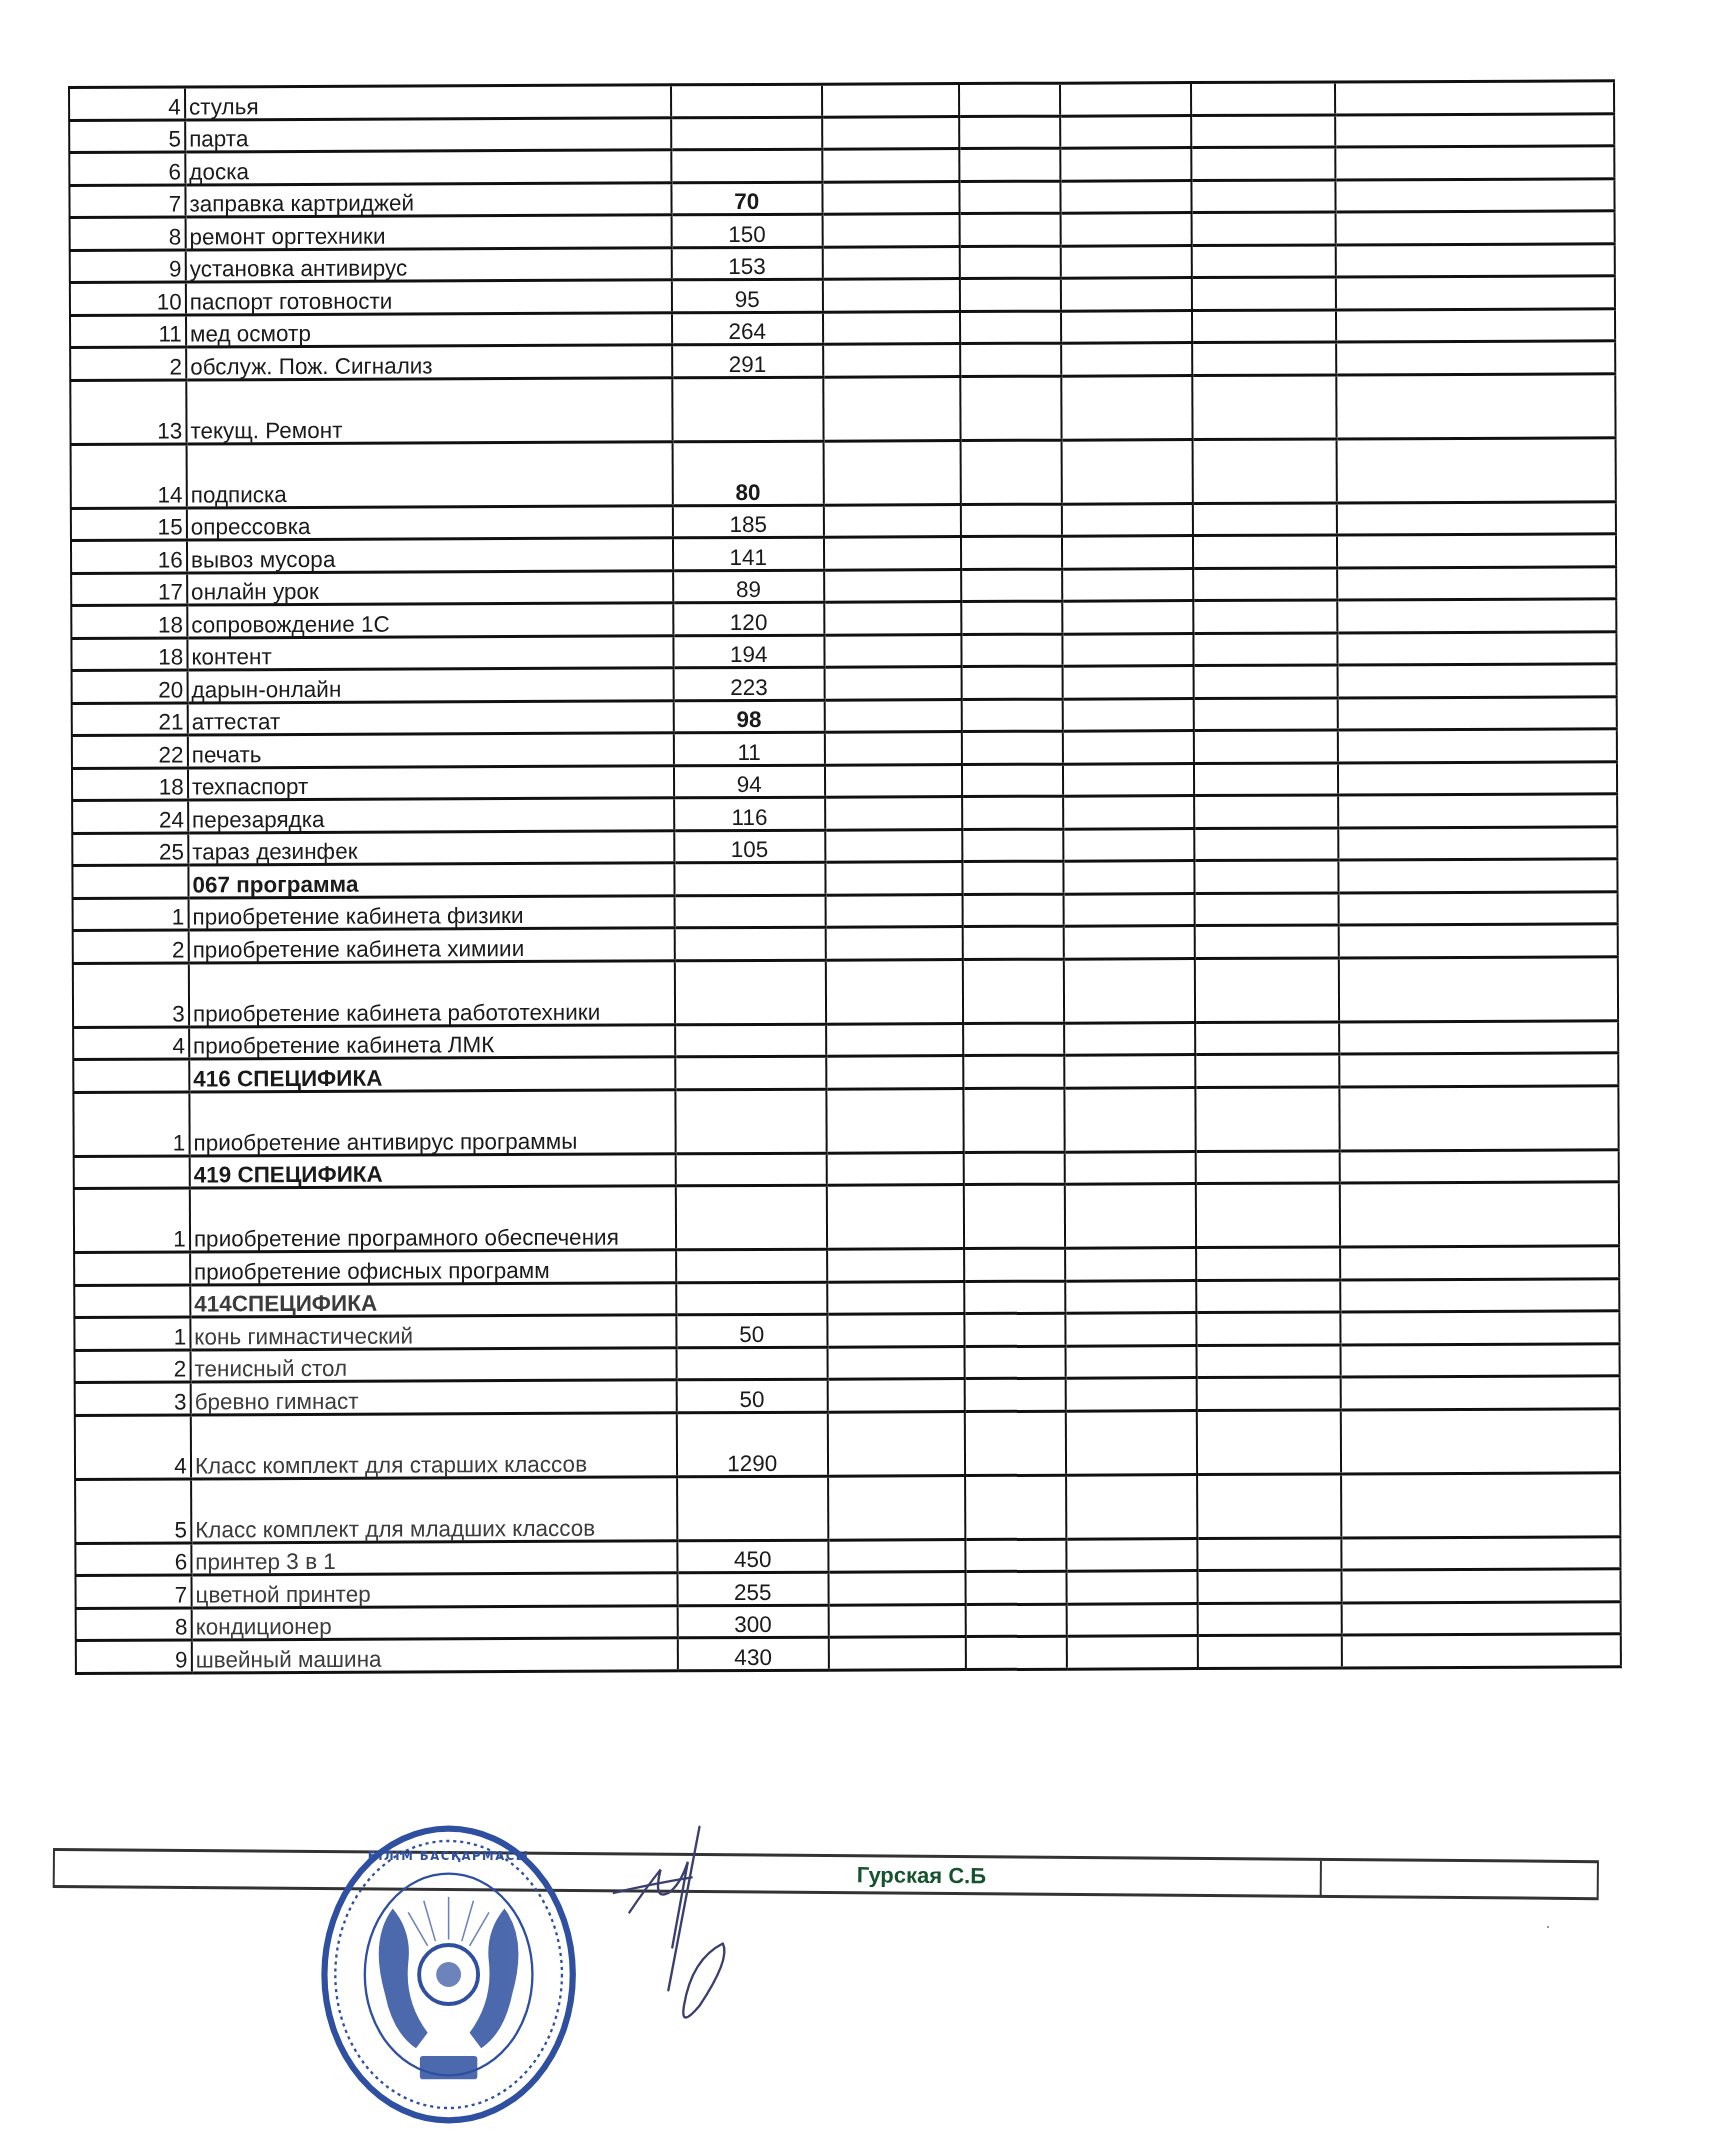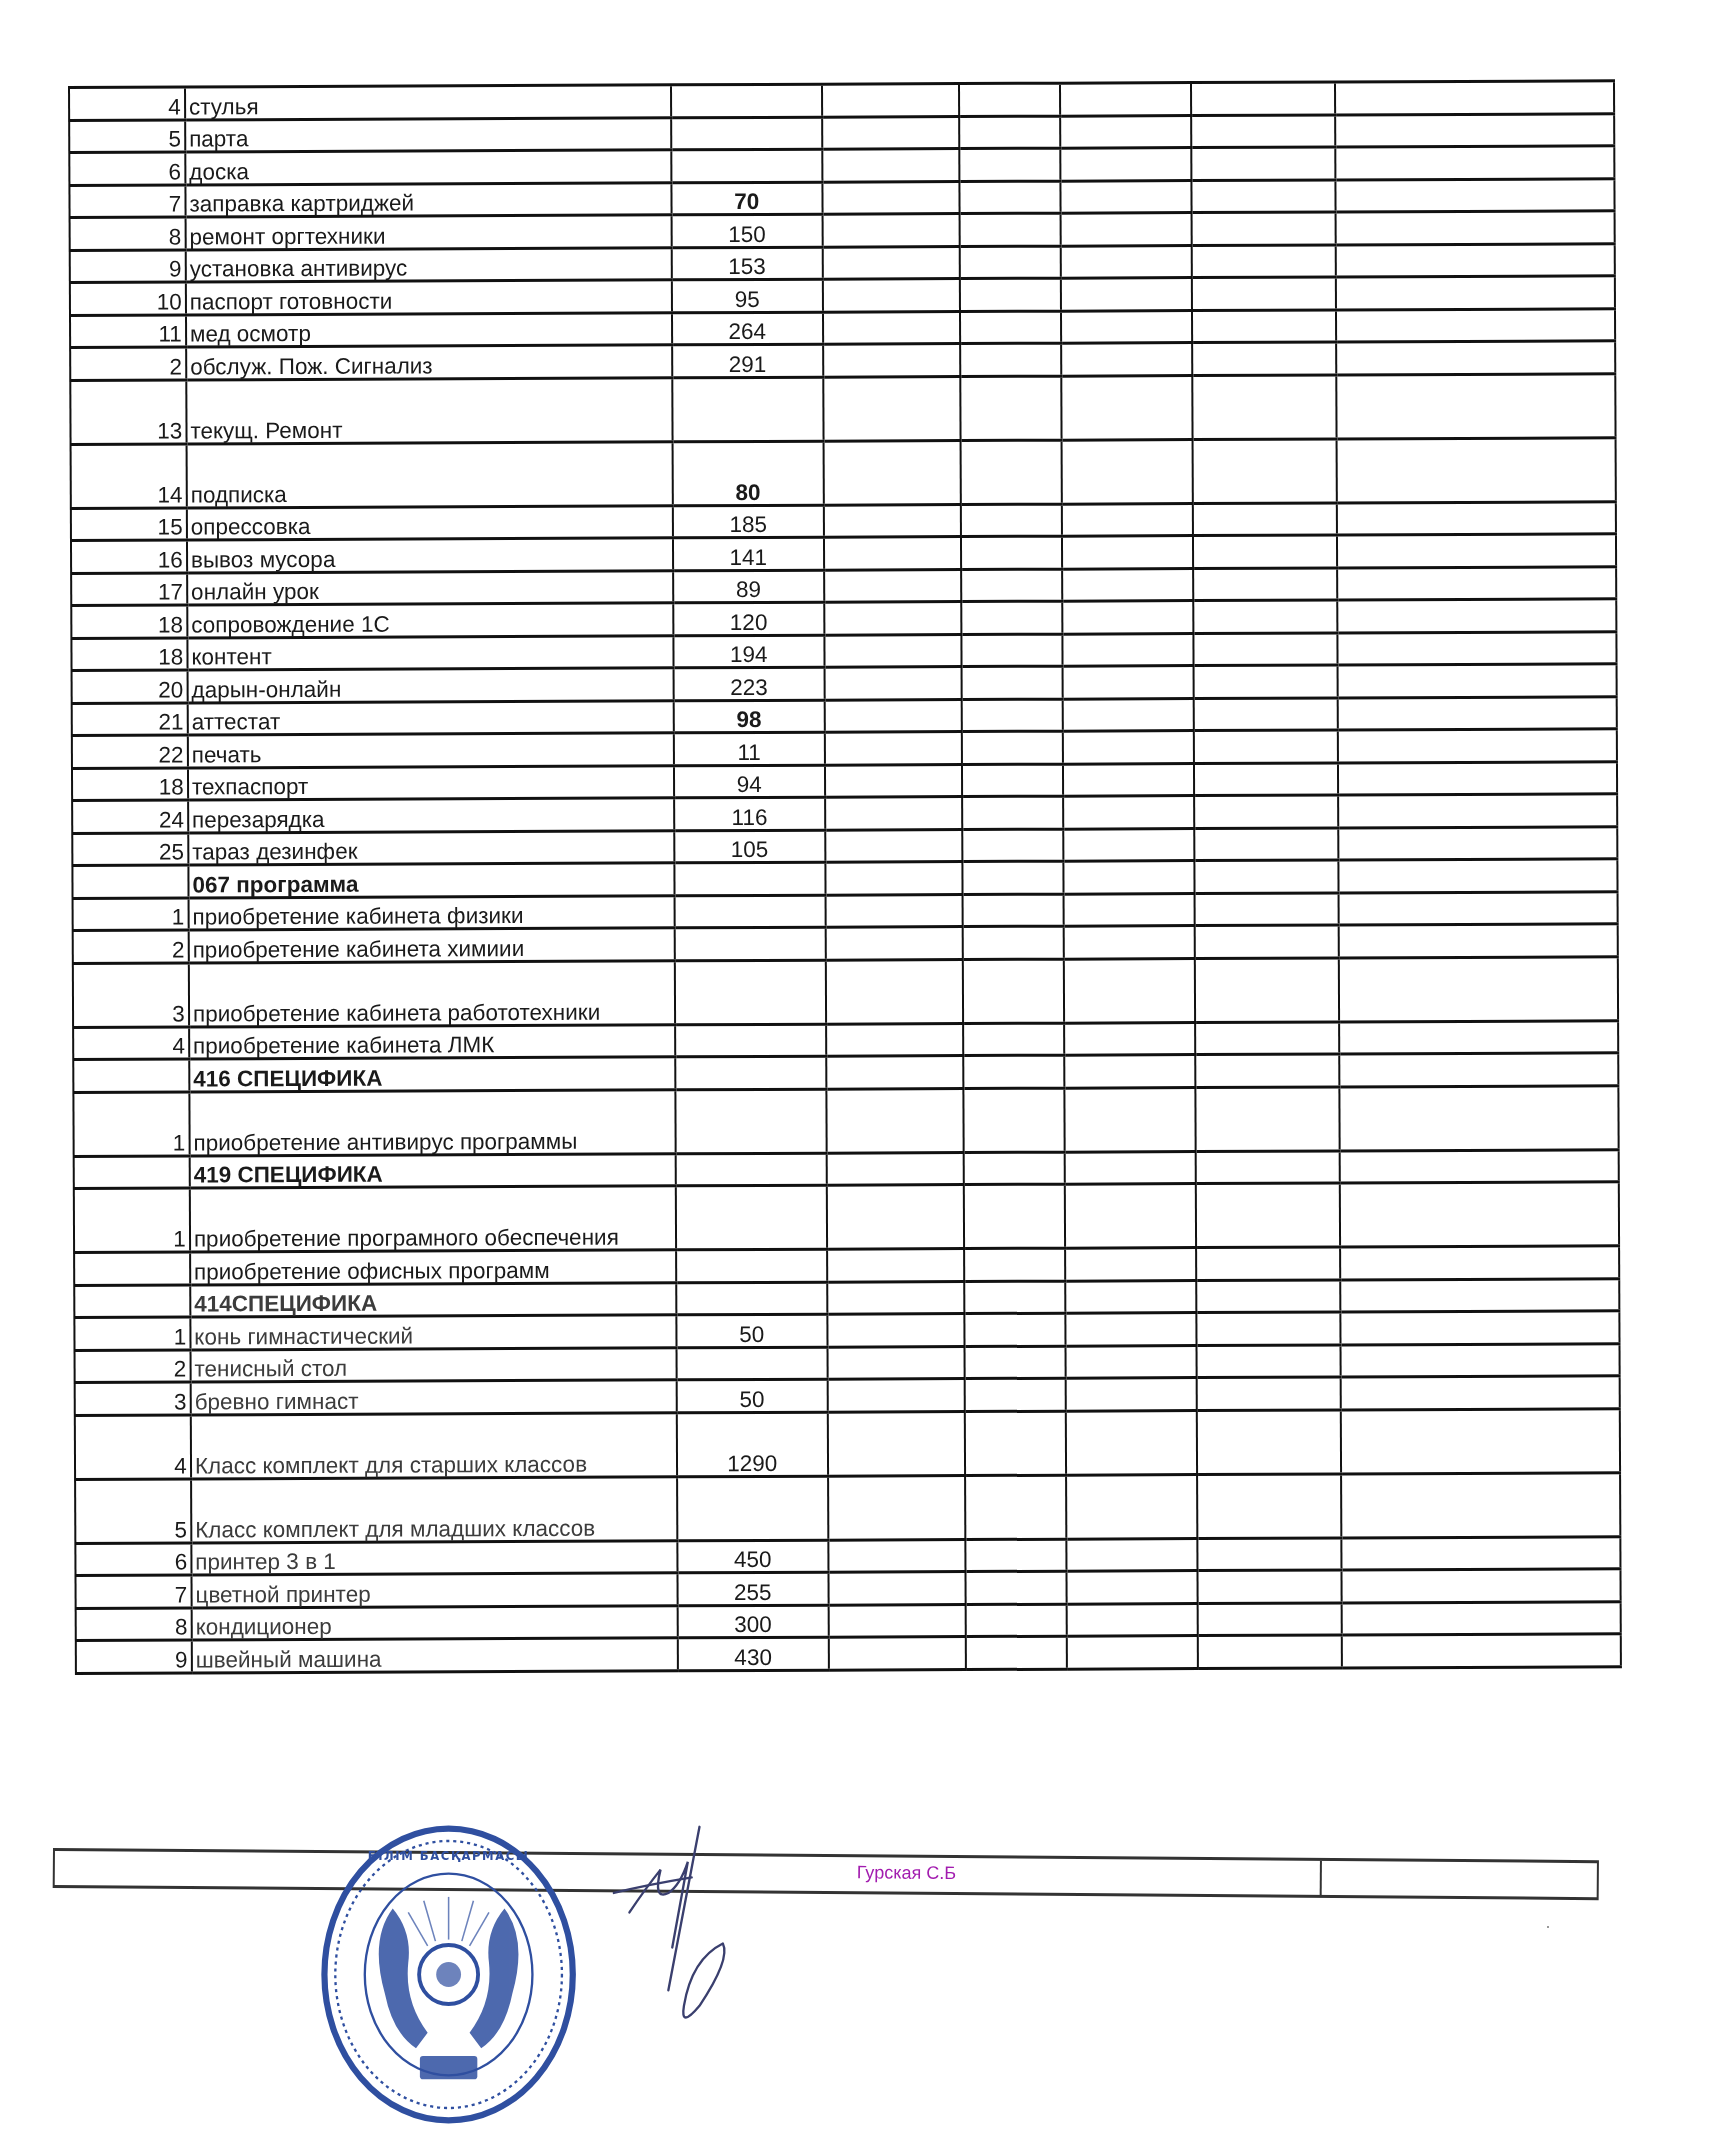--- a/index.html
+++ b/index.html
@@ -18,21 +18,21 @@
   table.grid td.c2 { width: 89px; }
   table.grid td.c3 { width: 120px; }
   table.grid td.c4 { width: 133px; }
   table.grid td.c5 { width: 267px; }
   table.grid tr.tall td { height: 61px; }
   .bold { font-weight: bold; }
   .fade { color: #3c3c3c; }
   .sigrow { position: absolute; left: 53px; top: 1848px; width: 1542px; height: 34px;
             border: 2.3px solid #333; border-top-width: 3.1px; border-bottom-width: 3.1px;
             transform: rotate(0.45deg); transform-origin: left top; }
-  .sigrow .name { position: absolute; left: 802px; top: 4.7px; font-size: 18px; color: #a21caf; }
+  .sigrow .name { position: absolute; left: 802px; top: 4.7px; font-size: 22px; color: #14532d; font-weight: bold; }
   .sigrow .div { position: absolute; left: 1265px; top: 0; bottom: 0; border-left: 2.3px solid #333; }
   .stamp { position: absolute; left: 319px; top: 1823px; width: 260px; height: 303px; }
   .signature { position: absolute; left: 606px; top: 1819px; width: 187px; height: 218px; }
   .dot { position: absolute; left: 1547px; top: 1926px; width: 2.3px; height: 2.3px; background: #777; border-radius: 1.6px; }
 </style>
 </head>
 <body>
 
 <div class="page">
 

